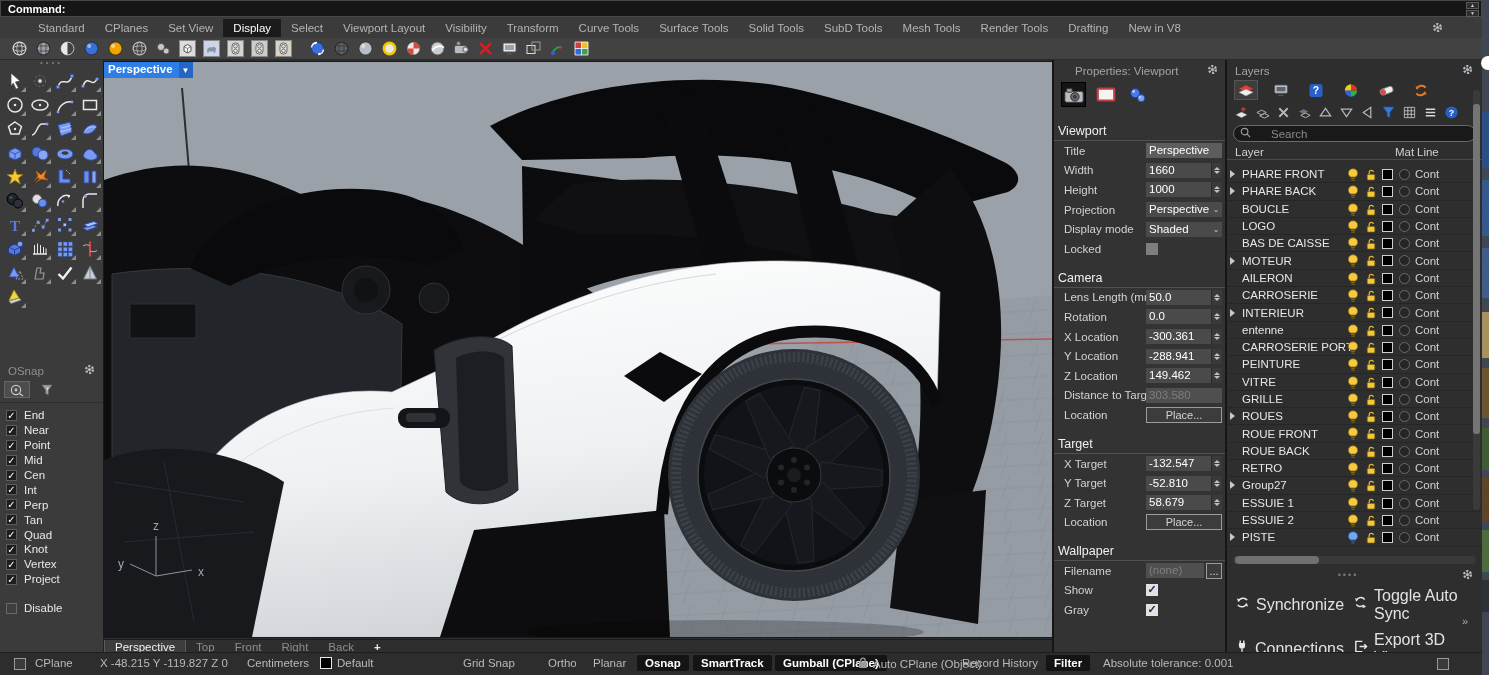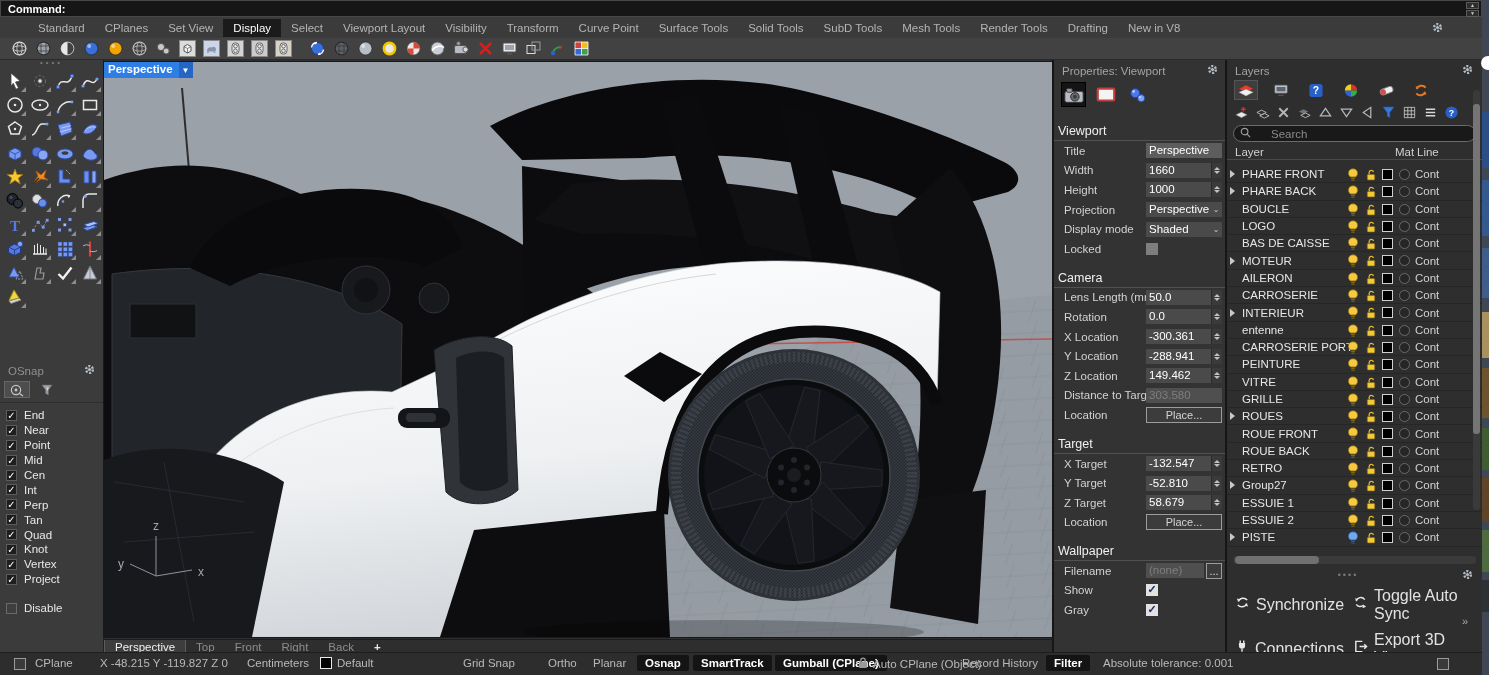--- a/index.html
+++ b/index.html
@@ -55,21 +55,21 @@
   .vp-label .txt{ background:#2e7ee6; color:#fff; font-weight:bold; font-size:11.5px; padding:1px 6px 0 4px; }
   .vp-label .dd{ width:14px; background:#2565c4; color:#fff; font-size:8px; display:flex; align-items:center; justify-content:center; }
   .vp-tabs{ position:absolute; left:0; top:579px; width:948px; height:15px; background:#2e2e2e;
             display:flex; align-items:center; border-top:1px solid #1c1c1c; }
   .vtab{ padding:0 10px; color:#8d8d8d; font-size:11.5px; height:15px; display:flex; align-items:center; }
   .vtab.active{ background:#3d3d3d; color:#f0f0f0; border-left:1px solid #5c5c5c; border-right:1px solid #5c5c5c; }
   .vtab.add{ color:#e8e8e8; font-weight:bold; }
 
   
   .props{ position:absolute; left:1052px; top:60px; width:173px; height:592px; background:#333333; border-left:2px solid #161616; }
-  .phead{ display:flex; justify-content:space-between; align-items:center; padding:3px 6px 1px 8px; color:#a4a4a4; }
+  .phead{ display:flex; justify-content:space-between; align-items:center; padding:3px 6px 1px 21px; color:#a4a4a4; }
   .ptabs{ display:flex; gap:7px; padding:3px 0 5px 7px; }
   .ptab{ width:25px; height:25px; display:flex; align-items:center; justify-content:center; }
   .ptab.sel{ background:#141414; border:1px solid #000; }
   .sec-h{ color:#f0f0f0; font-size:12.5px; padding:4px 0 2px 4px; border-bottom:1px solid #515151; margin-top:8px; }
   .prow{ display:flex; align-items:center; height:19.6px; padding-left:10px; position:relative; }
   .plabel{ color:#d2d2d2; white-space:nowrap; overflow:hidden; }
   .ctl{ position:absolute; left:92px; width:76px; height:15px; display:flex; align-items:center; }
   .ctl .val{ flex:1; background:#4a4a4a; color:#ffffff; height:15px; padding:1px 3px 0 3px; overflow:hidden; white-space:nowrap; }
   .ctl .val.lite{ background:#5d5d5d; }
   .ctl .val.dis{ background:#4f4f4f; color:#7e7e7e; }
@@ -147,21 +147,21 @@
   <div class="menubar">
     <span id="menu-items" style="display:flex;">
         <span class="menu-item">Standard</span>
         <span class="menu-item">CPlanes</span>
         <span class="menu-item">Set View</span>
         <span class="menu-item active">Display</span>
         <span class="menu-item">Select</span>
         <span class="menu-item">Viewport Layout</span>
         <span class="menu-item">Visibility</span>
         <span class="menu-item">Transform</span>
-        <span class="menu-item">Curve Point</span>
+        <span class="menu-item">Curve Tools</span>
         <span class="menu-item">Surface Tools</span>
         <span class="menu-item">Solid Tools</span>
         <span class="menu-item">SubD Tools</span>
         <span class="menu-item">Mesh Tools</span>
         <span class="menu-item">Render Tools</span>
         <span class="menu-item">Drafting</span>
         <span class="menu-item">New in V8</span>
       </span>
     <span class="gear-right" id="menu-gear"><svg width="13" height="13" viewBox="0 0 14 14">
           <circle cx="7" cy="7" r="3.6" fill="none" stroke="#b5bdc4" stroke-width="2.6" stroke-dasharray="2.2 1.6"></circle>

